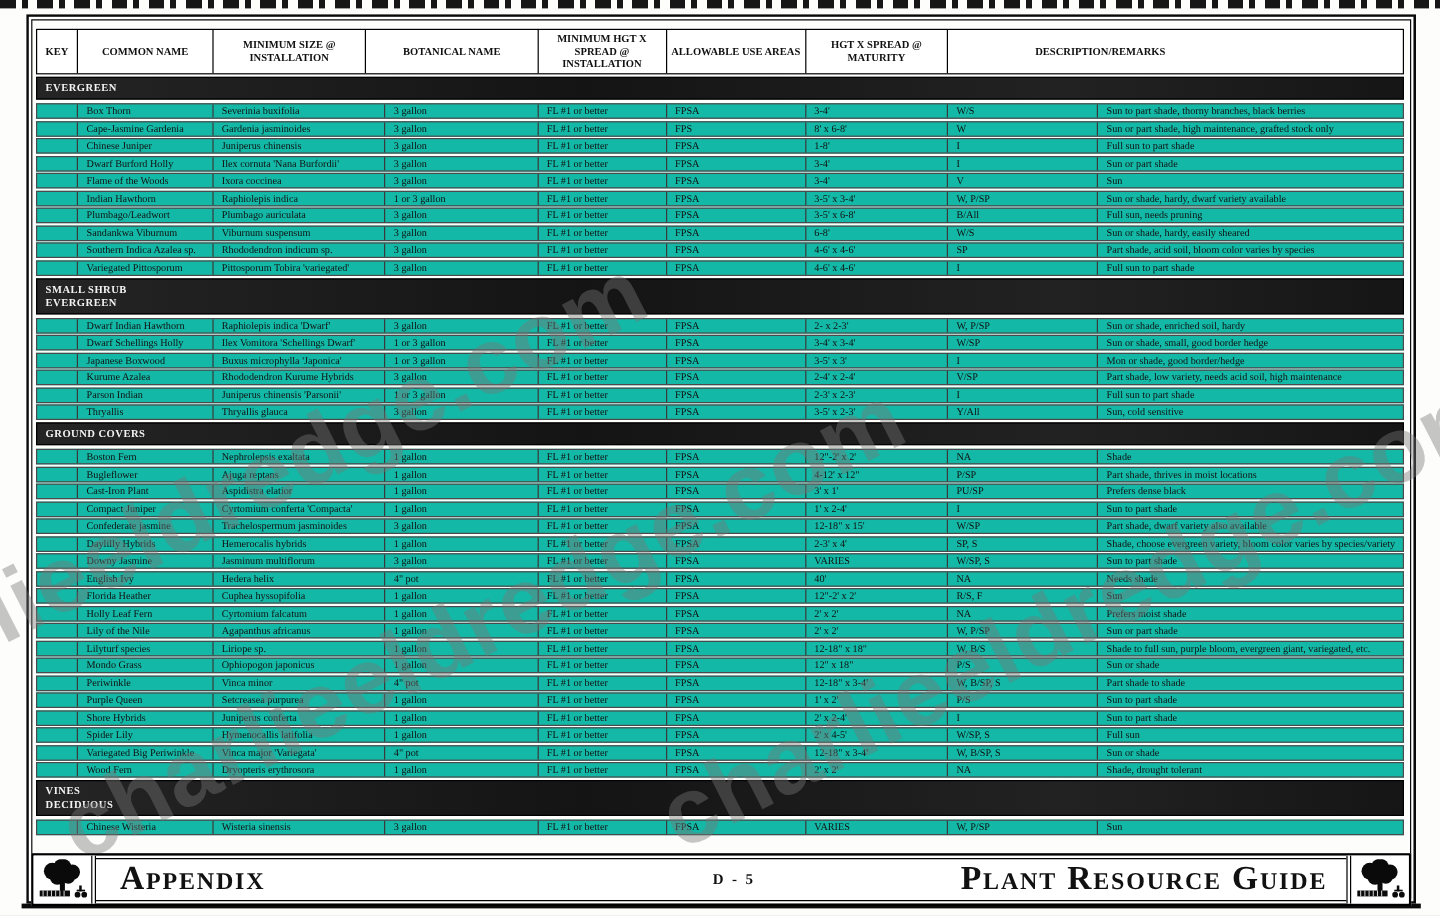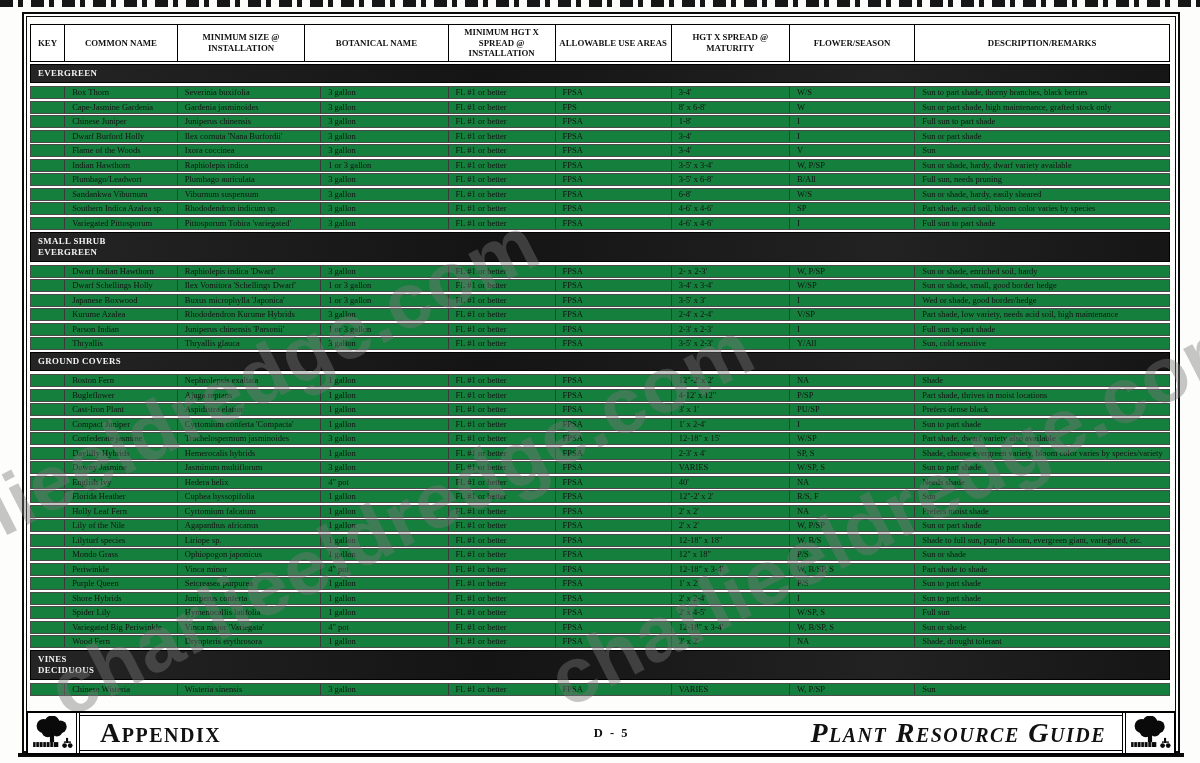--- a/index.html
+++ b/index.html
@@ -15,21 +15,21 @@
 
   
   .ptable{position:absolute;left:30px;top:24px;width:1140px;}
   .thead{display:flex;border:1px solid #000;background:#fff;height:38px;box-sizing:border-box;}
   .thead .hcell{display:flex;align-items:center;justify-content:center;text-align:center;
     font-weight:700;font-size:8.8px;line-height:1.25;border-right:1px solid #000;box-sizing:border-box;padding:1px 2px;}
   .thead .hcell:last-child{border-right:none;}
   .section-bar{background:#191919;color:#f2f2f2;font-weight:700;font-size:8.8px;line-height:11px;
     padding:3px 7px;border:1px solid #000;margin:2px 0 3px 0;letter-spacing:.4px;
     background-image:linear-gradient(90deg,rgba(255,255,255,.05),rgba(0,0,0,.2) 40%,rgba(255,255,255,.04) 75%,rgba(0,0,0,.15));}
-  .trow{display:flex;height:13px;box-sizing:border-box;border:1px solid #4a4a4a;margin-bottom:1.5px;background:#15803d;}
+  .trow{display:flex;height:13px;box-sizing:border-box;border:1px solid #4a4a4a;margin-bottom:1.5px;background:#14b8a6;}
   .cell{box-sizing:border-box;border-right:1px solid #3a3a3a;font-size:8.5px;line-height:10.5px;
     padding:0 2px 0 7px;white-space:nowrap;overflow:hidden;display:flex;align-items:center;}
   .cell:last-child{border-right:none;}
   
   .c0{flex:0 0 3.0%;}  .c1{flex:0 0 9.9%;} .c2{flex:0 0 12.6%;} .c3{flex:0 0 11.2%;}
   .c4{flex:0 0 9.4%;}  .c5{flex:0 0 10.2%;} .c6{flex:0 0 10.4%;} .c7{flex:0 0 11.0%;}
   .c8{flex:0 0 22.3%;}
 
   
   .wm{position:absolute;z-index:5;font-family:"Liberation Sans",sans-serif;font-weight:700;
@@ -41,41 +41,40 @@
 
   
   .footer{position:absolute;left:26px;right:24px;bottom:8px;height:44px;z-index:6;background:#fff;
     border:2px solid #000;box-shadow:inset 0 0 0 2px #fff,inset 0 0 0 3px #000;
     display:flex;align-items:stretch;box-sizing:border-box;}
   .logo-cell{width:52px;display:flex;align-items:center;justify-content:center;box-sizing:border-box;background:#fff;}
   .logo-cell.left{border-right:4px double #000;}
   .logo-cell.right{border-left:4px double #000;}
   .footer-main{flex:1;position:relative;display:flex;align-items:center;}
   .f-left{font-variant:small-caps;font-weight:700;font-size:28px;letter-spacing:1.5px;margin-left:20px;}
-  .f-right{font-variant:small-caps;font-weight:700;font-size:28px;letter-spacing:1.5px;margin-left:auto;margin-right:16px;font-style:italic;}
+  .f-right{font-variant:small-caps;font-weight:700;font-size:28px;letter-spacing:1.5px;margin-left:auto;margin-right:16px;}
   .f-center{position:absolute;left:50%;transform:translateX(-20%);font-weight:700;font-size:12.5px;letter-spacing:2px;}
 </style>
 </head>
 <body>
 
 <div class="page">
 
   <div class="perforation"></div>
   <div class="frame"></div>
 
   <div class="ptable">
     <div class="thead">
       <div class="hcell c0">KEY</div>
       <div class="hcell c1">COMMON NAME</div>
       <div class="hcell c3">MINIMUM SIZE @ INSTALLATION</div>
       <div class="hcell c2">BOTANICAL NAME</div>
       <div class="hcell c4">MINIMUM HGT X SPREAD @ INSTALLATION</div>
       <div class="hcell c5">ALLOWABLE USE AREAS</div>
       <div class="hcell c6">HGT X SPREAD @ MATURITY</div>
-      <div class="hcell c7">FLOWER/SEASON</div>
       <div class="hcell c8">DESCRIPTION/REMARKS</div>
     </div>
     <div id="table-body">
         <div class="section-bar">
           <div>EVERGREEN</div>
         </div>
         <div class="trow">
           <div class="cell c0"></div>
           <div class="cell c1">Box Thorn</div>
           <div class="cell c2">Severinia buxifolia</div>
@@ -213,21 +212,21 @@
         </div>
         <div class="trow">
           <div class="cell c0"></div>
           <div class="cell c1">Japanese Boxwood</div>
           <div class="cell c2">Buxus microphylla 'Japonica'</div>
           <div class="cell c3">1 or 3 gallon</div>
           <div class="cell c4">FL #1 or better</div>
           <div class="cell c5">FPSA</div>
           <div class="cell c6">3-5' x 3'</div>
           <div class="cell c7">I</div>
-          <div class="cell c8">Wed or shade, good border/hedge</div>
+          <div class="cell c8">Mon or shade, good border/hedge</div>
         </div>
         <div class="trow">
           <div class="cell c0"></div>
           <div class="cell c1">Kurume Azalea</div>
           <div class="cell c2">Rhododendron Kurume Hybrids</div>
           <div class="cell c3">3 gallon</div>
           <div class="cell c4">FL #1 or better</div>
           <div class="cell c5">FPSA</div>
           <div class="cell c6">2-4' x 2-4'</div>
           <div class="cell c7">V/SP</div>

